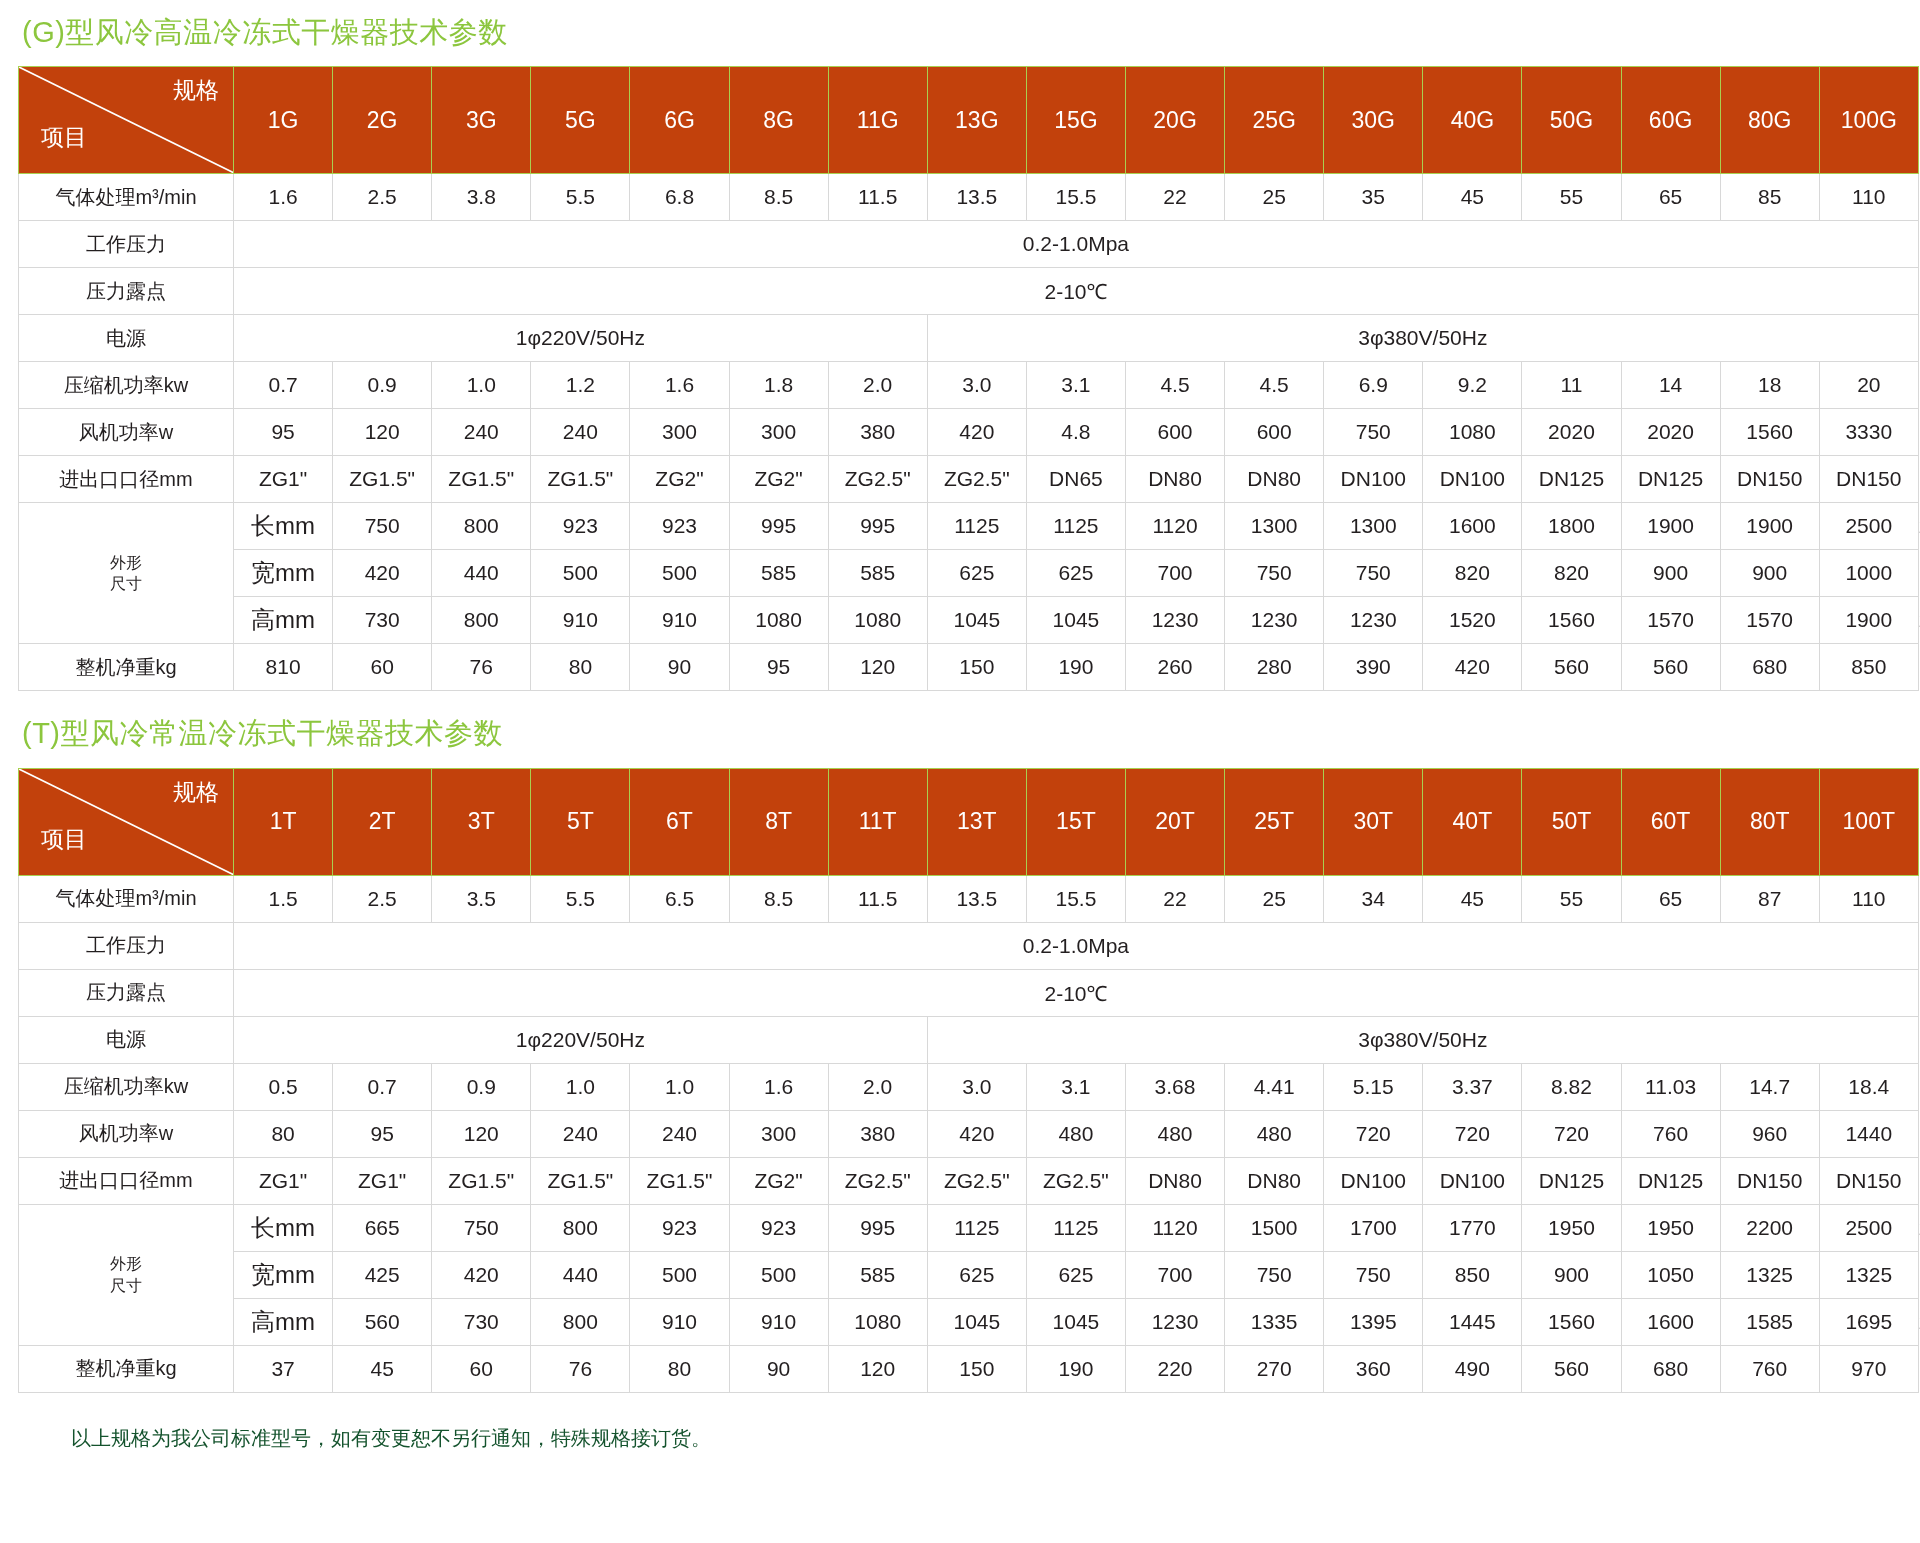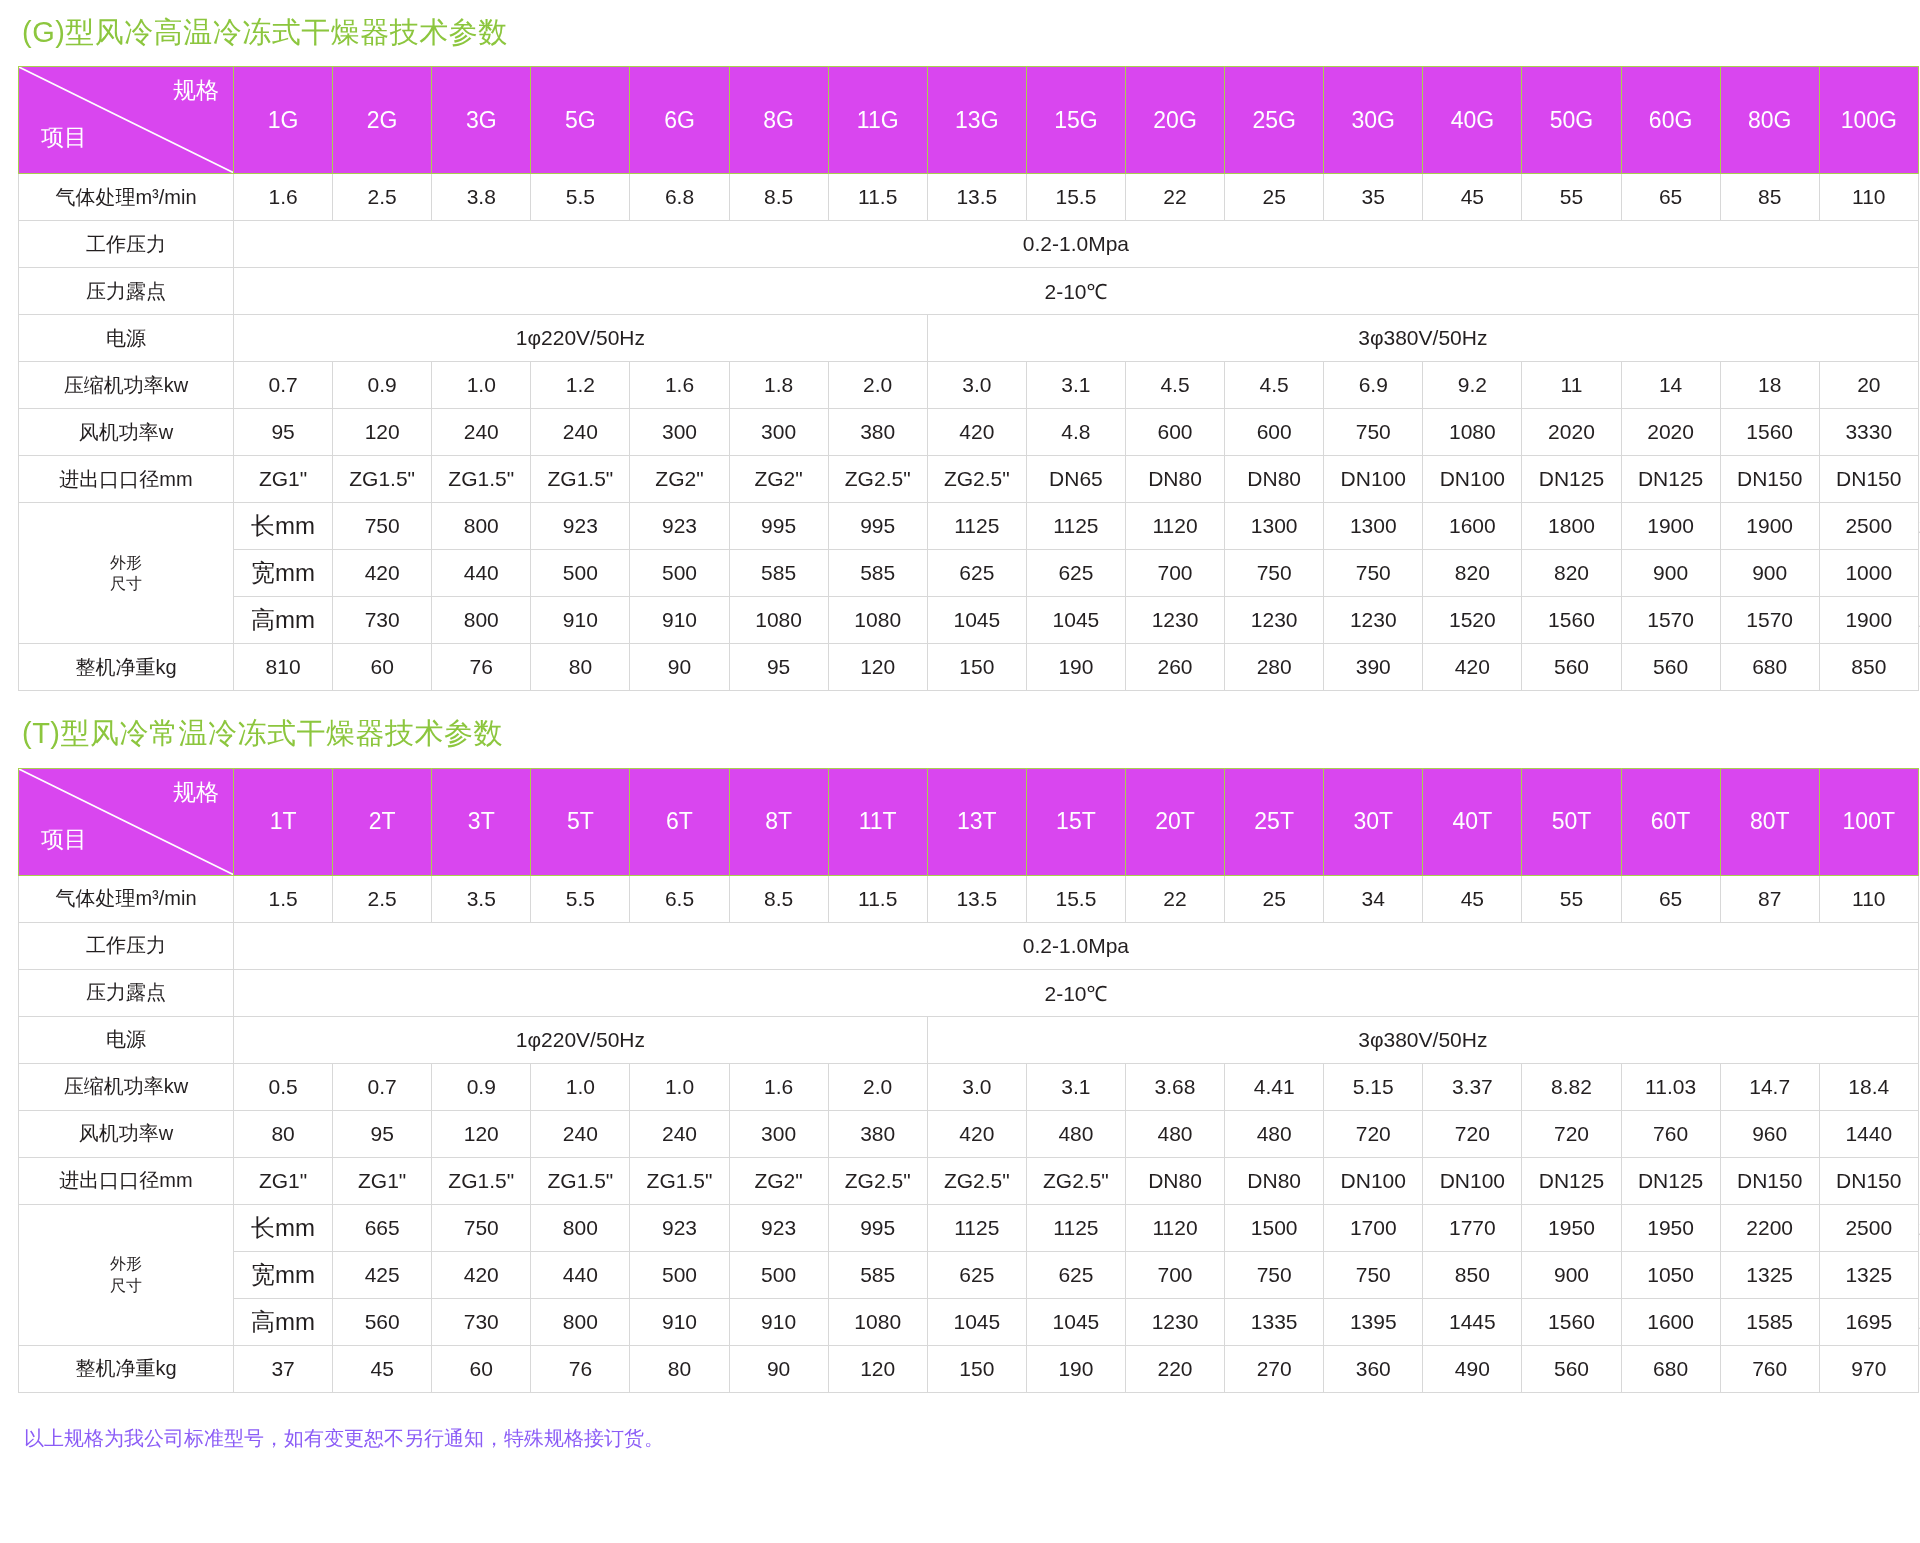--- a/index.html
+++ b/index.html
@@ -40,21 +40,21 @@
     border: 1px solid #d8d8d8;
     text-align: center;
     vertical-align: middle;
     padding: 0;
     height: 46px;
     font-weight: normal;
     color: #231f20;
   }
   
   tr.head-row td {
-    background: #d946ef;
+    background: #c2410c;
     color: #ffffff;
     font-size: 23px;
     height: 106px;
     border: 1px solid #a9cf4f;
   }
   td.corner {
     position: relative;
     background: #a9cf4f;
     width: 215px;
     overflow: hidden;
@@ -99,22 +99,23 @@
     font-size: 16px;
     line-height: 1.35;
   }
   .sub-label {
     width: 141px;
     text-align: center;
     font-size: 24px;
   }
   .footnote {
     font-size: 20px;
-    color: #8b5cf6;
+    color: #14532d;
     padding: 14px 0 4px 6px;
+    margin-left: 47px;
   }
 </style>
 </head>
 <body>
 
 <div class="page">
 
   <div class="section">
     <div class="section-title">(G)型风冷高温冷冻式干燥器技术参数</div>
     <table class="spec">

